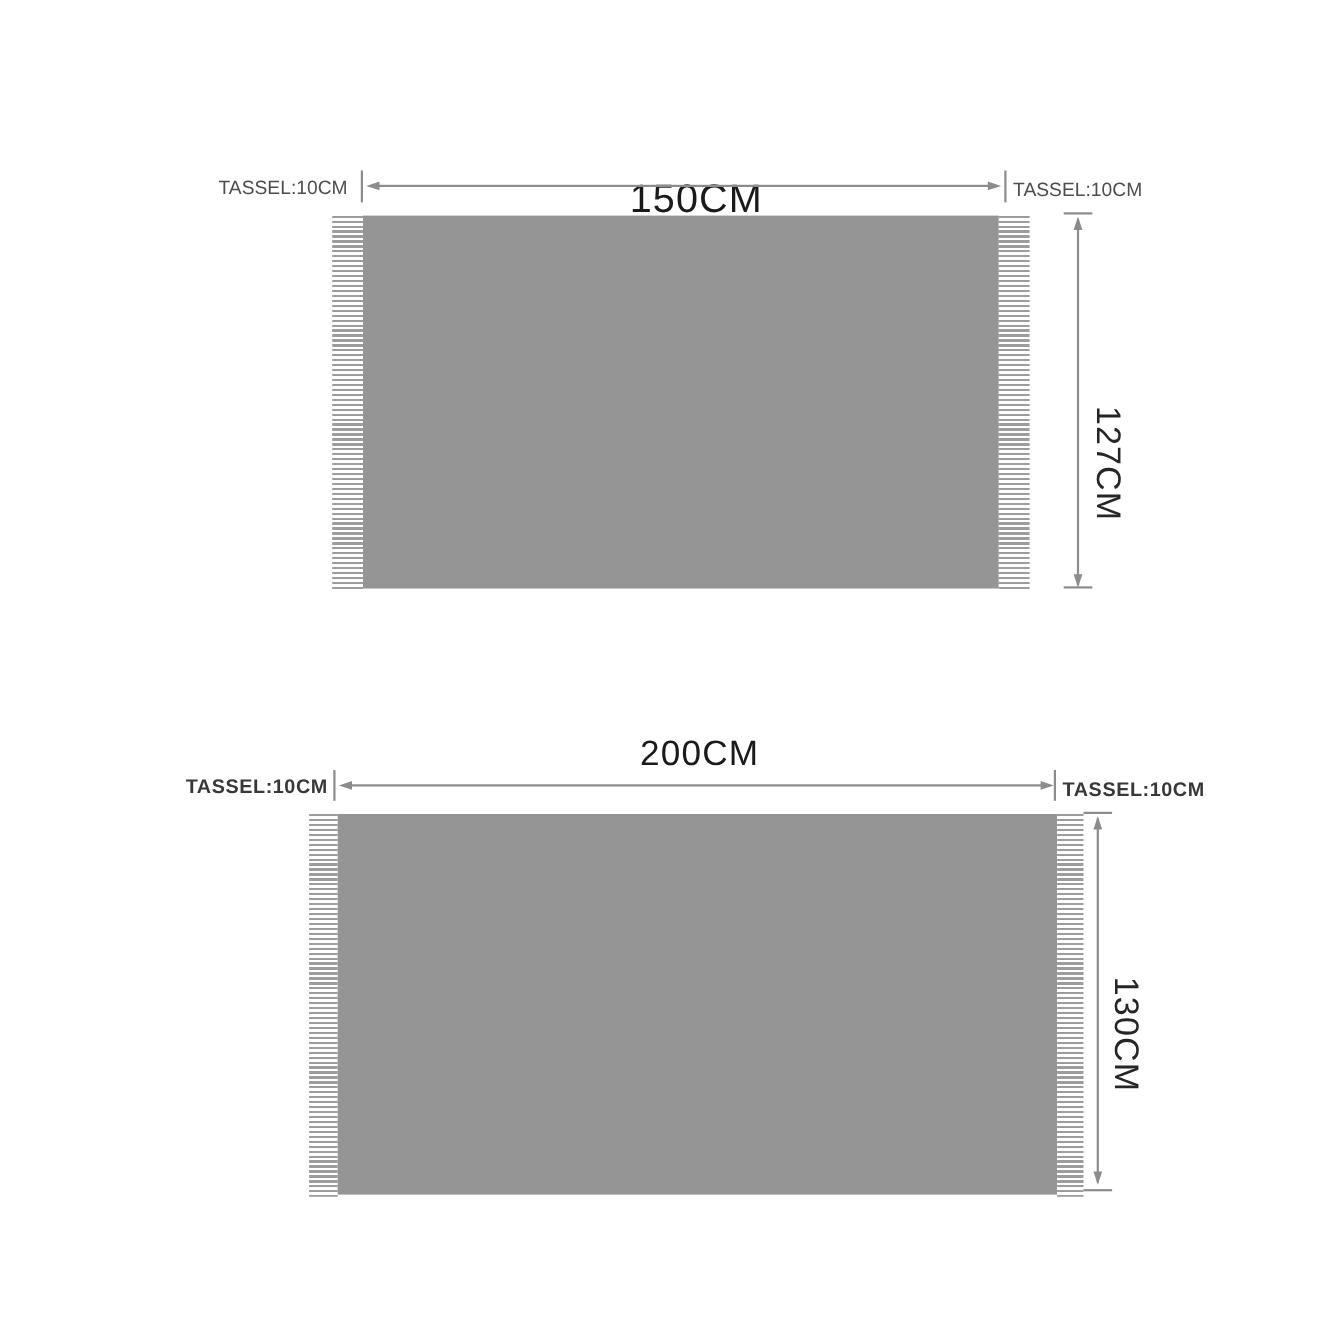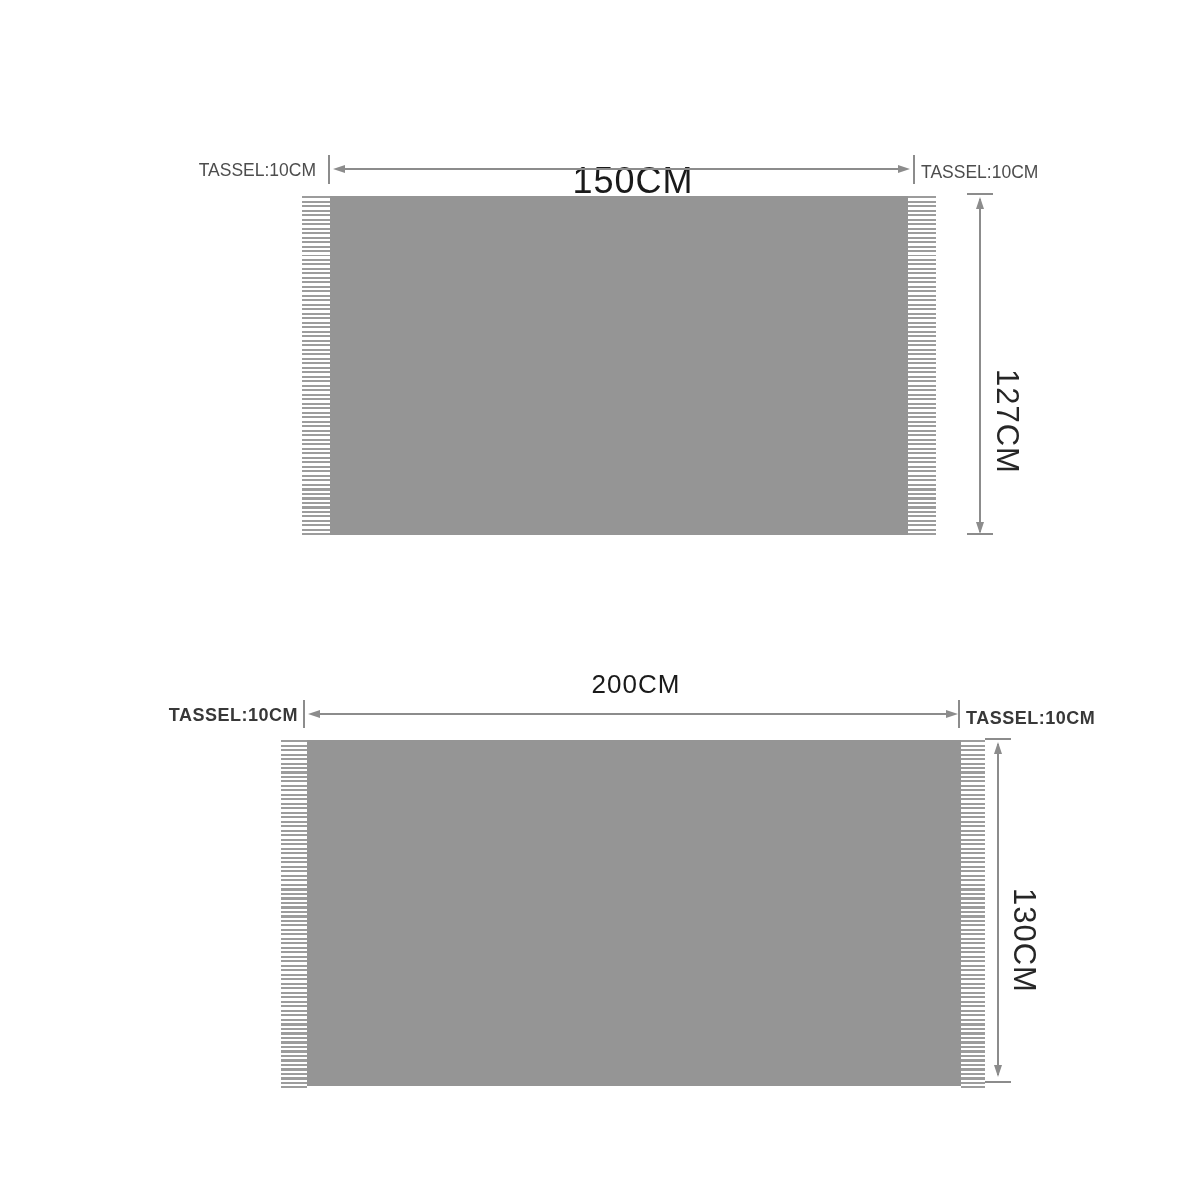--- a/index.html
+++ b/index.html
@@ -47,21 +47,21 @@
   .d1-hdim{left:333px;top:161px;width:577px;}
   .d1-fringe-left{left:302px;top:196px;width:28px;height:342px;}
   .d1-body{left:330px;top:196px;width:578px;height:339px;}
   .d1-fringe-right{left:908px;top:196px;width:28px;height:342px;}
   .d1-cap-top{left:967px;top:193px;width:26px;}
   .d1-cap-bottom{left:967px;top:533px;width:26px;}
   .d1-vdim{left:971px;top:196px;height:339px;}
   .d1-side-label{left:957px;top:403px;width:100px;height:32px;line-height:32px;font-size:31px;}
 
   
-  .d2-title{left:486px;top:662px;width:300px;font-size:26px;line-height:44px;}
+  .d2-title{left:486px;top:662px;width:300px;font-size:32px;line-height:44px;}
   .d2-tassel-left{left:152px;top:705px;width:146px;text-align:right;font-size:18px;line-height:20px;}
   .d2-tassel-right{left:966px;top:708px;width:150px;text-align:left;font-size:18px;line-height:20px;}
   .d2-tick-left{left:303px;top:700px;height:28px;}
   .d2-tick-right{left:958px;top:700px;height:28px;}
   .d2-hdim{left:308px;top:706px;width:650px;}
   .d2-fringe-left{left:281px;top:740px;width:26px;height:348px;}
   .d2-body{left:307px;top:740px;width:654px;height:346px;}
   .d2-fringe-right{left:961px;top:740px;width:24px;height:348px;}
   .d2-cap-top{left:985px;top:738px;width:26px;}
   .d2-cap-bottom{left:985px;top:1081px;width:26px;}

